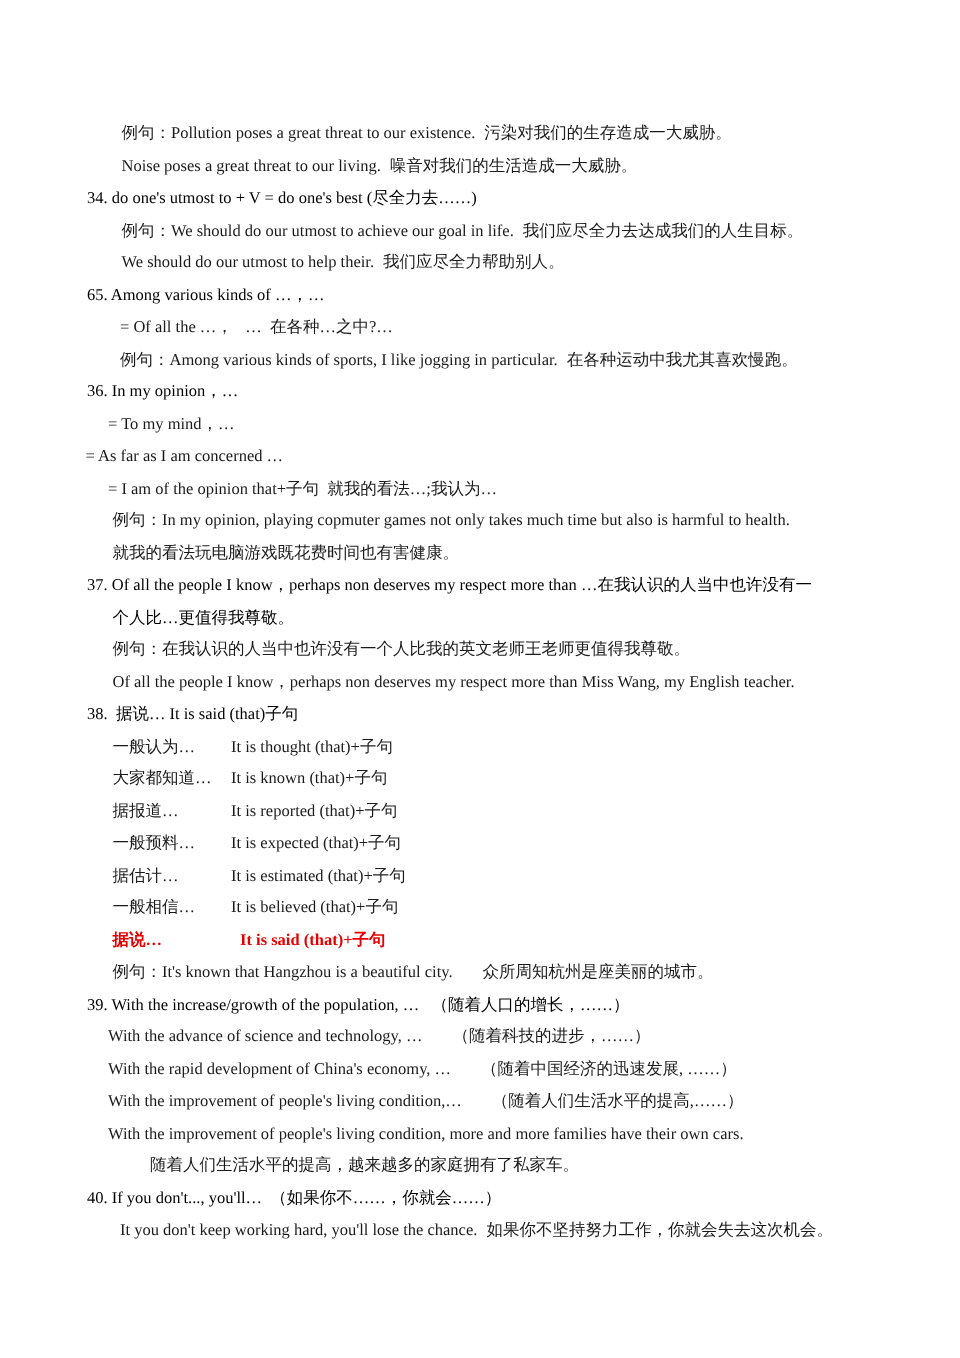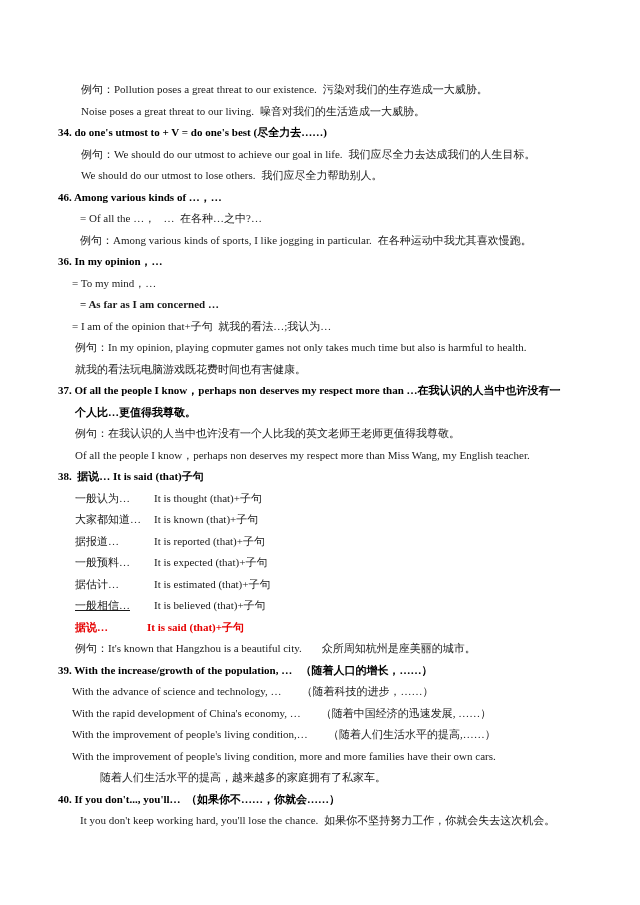--- a/index.html
+++ b/index.html
@@ -4,53 +4,53 @@
   <style>
     html, body { margin: 0; padding: 0; background: #ffffff; }
     body {
       width: 640px; height: 905px; position: relative; overflow: hidden;
       font-family: "Liberation Serif", "DejaVu Serif", serif;
       color: #1a1a1a; font-size: 11px;
     }
     .line {
       position: absolute; white-space: nowrap; line-height: 14px; font-size: 11px;
     }
-    .bold { font-weight: bold; color: #000; text-align: center; }
+    .bold { font-weight: normal; color: #000; text-align: center; }
     .red { color: #e60000; font-weight: bold; }
     .col2 { position: absolute; left: 154px; }
     .gap { display: inline-block; width: 6px; }
     .gap2 { display: inline-block; width: 20px; }
   </style>
 </head>
 <body>
 
 <div class="line" style="left:81px; top:82px;">
   <span>例句：</span><span>Pollution poses a great threat to our existence.</span><span class="gap"></span><span>污染对我们的生存造成一大威胁。</span>
 </div>
 <div class="line" style="left:81px; top:104px;">
   <span>Noise poses a great threat to our living.</span><span class="gap"></span><span>噪音对我们的生活造成一大威胁。</span>
 </div>
 
 <div class="line bold" style="left:58px; top:125px;">34. do one's utmost to + V = do one's best (尽全力去……)</div>
 <div class="line" style="left:81px; top:147px;">
   <span>例句：</span><span>We should do our utmost to achieve our goal in life.</span><span class="gap"></span><span>我们应尽全力去达成我们的人生目标。</span>
 </div>
 <div class="line" style="left:81px; top:168px;">
-  <span>We should do our utmost to lose others.</span><span class="gap"></span><span>我们应尽全力帮助别人。</span>
+  <span>We should do our utmost to help their.</span><span class="gap"></span><span>我们应尽全力帮助别人。</span>
 </div>
 
-<div class="line bold" style="left:58px; top:190px;">46. Among various kinds of …，…</div>
+<div class="line bold" style="left:58px; top:190px;">65. Among various kinds of …，…</div>
 <div class="line" style="left:80px; top:211px; white-space:pre;">= Of all the …，   …  在各种…之中?…</div>
 <div class="line" style="left:80px; top:233px;">
   <span>例句：</span><span>Among various kinds of sports, I like jogging in particular.</span><span class="gap"></span><span>在各种运动中我尤其喜欢慢跑。</span>
 </div>
 
 <div class="line bold" style="left:58px; top:254px;">36. In my opinion，…</div>
 <div class="line" style="left:72px; top:276px;">= To my mind，…</div>
-<div class="line" style="left:80px; top:297px;font-weight:bold;">= As far as I am concerned …</div>
+<div class="line" style="left:57px; top:297px;">= As far as I am concerned …</div>
 <div class="line" style="left:72px; top:319px; white-space:pre;">= I am of the opinion that+子句  就我的看法…;我认为…</div>
 <div class="line" style="left:75px; top:340px;">
   <span>例句：</span><span>In my opinion, playing copmuter games not only takes much time but also is harmful to health.</span>
 </div>
 <div class="line" style="left:75px; top:362px;text-align:center;">就我的看法玩电脑游戏既花费时间也有害健康。</div>
 
 <div class="line bold" style="left:58px; top:383px;">37. Of all the people I know，perhaps non deserves my respect more than …在我认识的人当中也许没有一</div>
 <div class="line bold" style="left:75px; top:405px;">个人比…更值得我尊敬。</div>
 <div class="line" style="left:75px; top:426px;">
   <span>例句：</span><span>在我认识的人当中也许没有一个人比我的英文老师王老师更值得我尊敬。</span>
@@ -72,27 +72,27 @@
   <span class="col2" style="left:79px;">It is reported (that)+子句</span>
 </div>
 <div class="line" style="left:75px; top:555px; width:400px;">
   <span>一般预料…</span>
   <span class="col2" style="left:79px;">It is expected (that)+子句</span>
 </div>
 <div class="line" style="left:75px; top:577px; width:400px;">
   <span>据估计…</span>
   <span class="col2" style="left:79px;">It is estimated (that)+子句</span>
 </div>
-<div class="line" style="left:75px; top:598px; width:400px;text-decoration:underline;">
+<div class="line" style="left:75px; top:598px; width:400px;">
   <span>一般相信…</span>
   <span class="col2" style="left:79px;">It is believed (that)+子句</span>
 </div>
 <div class="line red" style="left:75px; top:620px; width:400px;">
   <span>据说…</span>
-  <span class="col2" style="left:72px;">It is said (that)+子句</span>
+  <span class="col2" style="left:85px;">It is said (that)+子句</span>
 </div>
 <div class="line" style="left:75px; top:641px;">
   <span>例句：</span><span>It's known that Hangzhou is a beautiful city.</span><span class="gap2"></span><span>众所周知杭州是座美丽的城市。</span>
 </div>
 
 <div class="line bold" style="left:58px; top:663px; white-space:pre;">39. With the increase/growth of the population, …   （随着人口的增长，……）</div>
 <div class="line" style="left:72px; top:684px;">
   <span>With the advance of science and technology, …</span><span class="gap2"></span><span>（随着科技的进步，……）</span>
 </div>
 <div class="line" style="left:72px; top:706px;">

